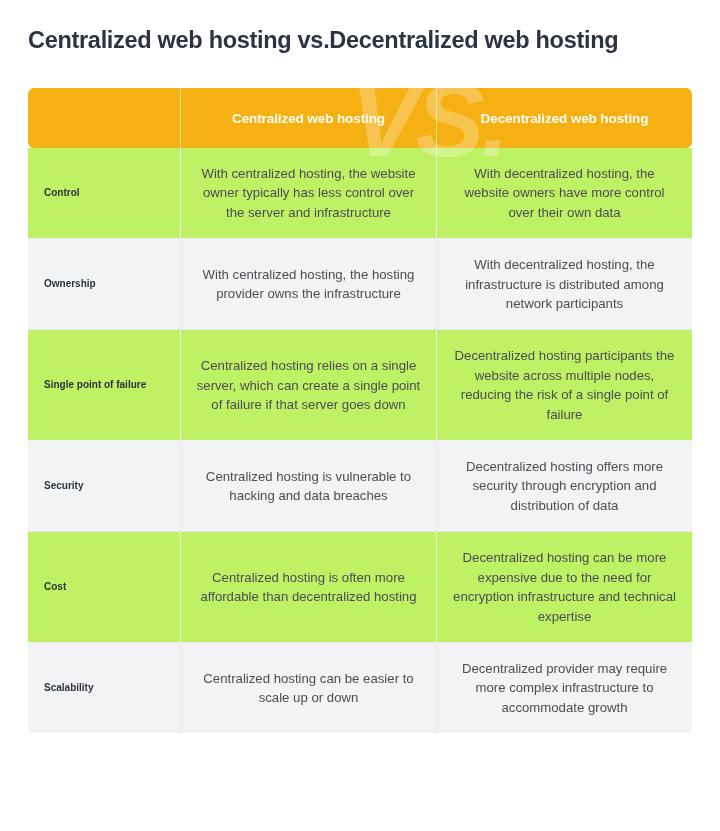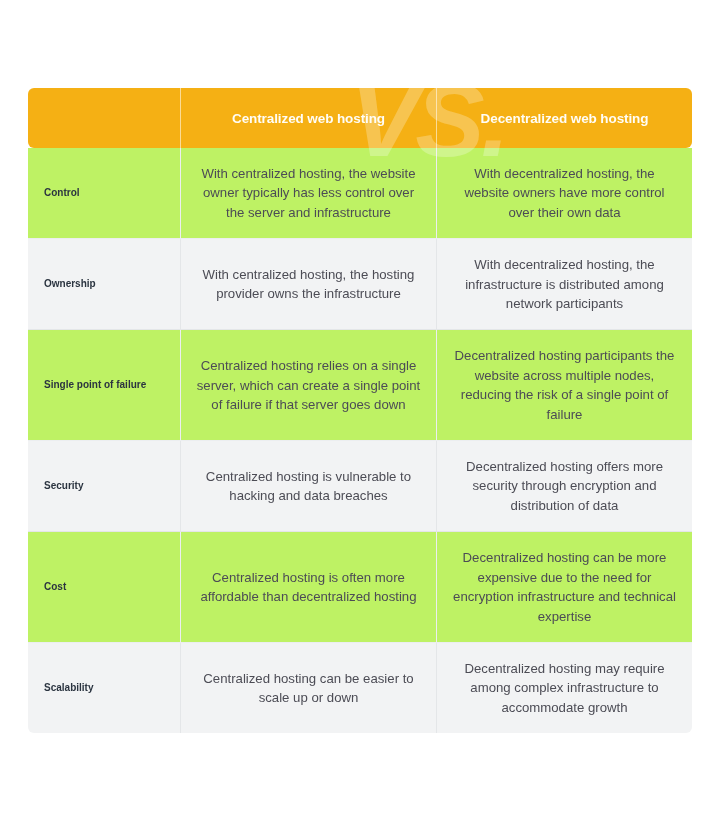--- a/index.html
+++ b/index.html
@@ -167,20 +167,21 @@
     font-size: 12.6px;
     color: #8b8f96;
     letter-spacing: 0.1px;
   }
 </style>
 </head>
 <body>
 
 <div class="page">
 
+  <div class="page-title">Centralized web hosting vs.Decentralized web hosting</div>
 
   <div class="vs-watermark">
     <span>VS.</span>
   </div>
 
   <table class="cmp-table">
     <colgroup>
       <col class="col-label">
       <col class="col-a">
       <col class="col-b">
@@ -226,20 +227,20 @@
 
       <tr>
         <td class="rlabel">Cost</td>
         <td class="cell-a">Centralized hosting is often more affordable than decentralized hosting</td>
         <td class="cell-b">Decentralized hosting can be more expensive due to the need for encryption infrastructure and technical expertise</td>
       </tr>
 
       <tr class="shaded last-body">
         <td class="rlabel">Scalability</td>
         <td class="cell-a">Centralized hosting can be easier to scale up or down</td>
-        <td class="cell-b">Decentralized hosting may require among complex infrastructure to accommodate growth</td>
+        <td class="cell-b">Decentralized provider may require more complex infrastructure to accommodate growth</td>
       </tr>
 
     </tbody>
   </table>
 
 
 </div>
 
 </body></html>

